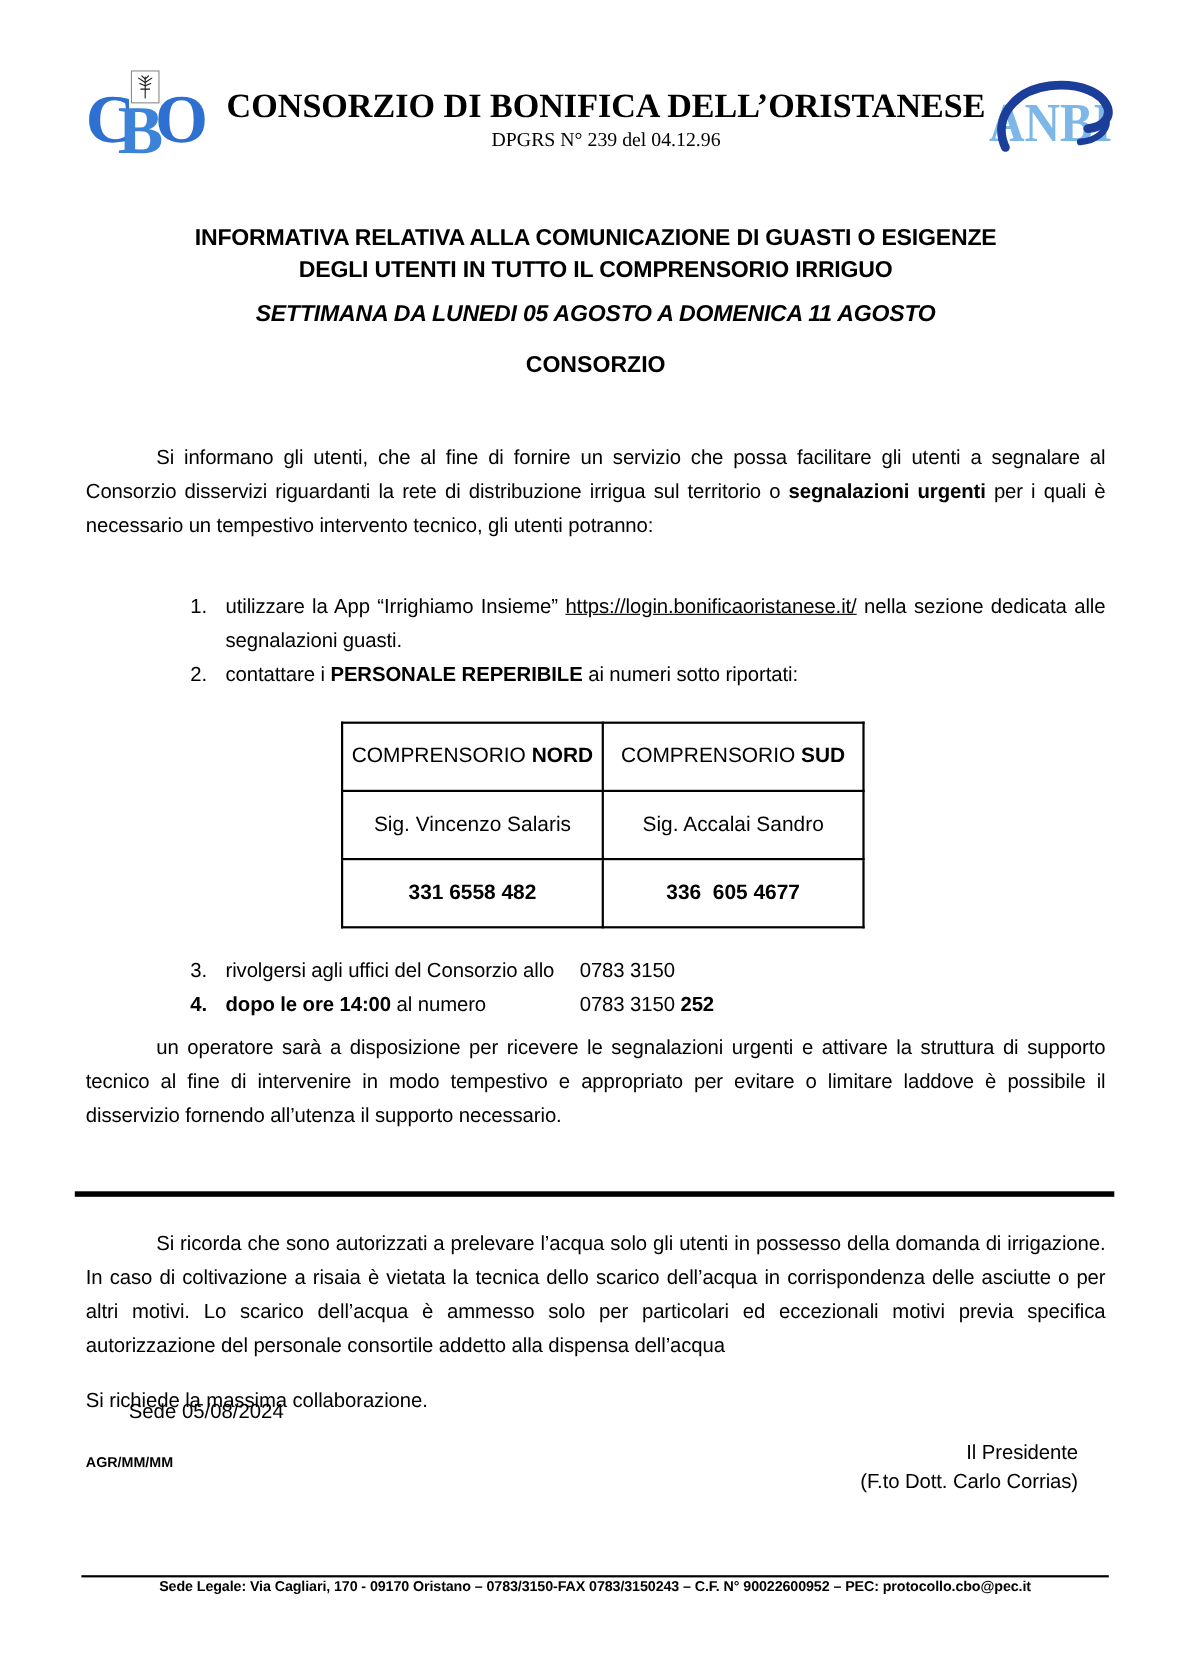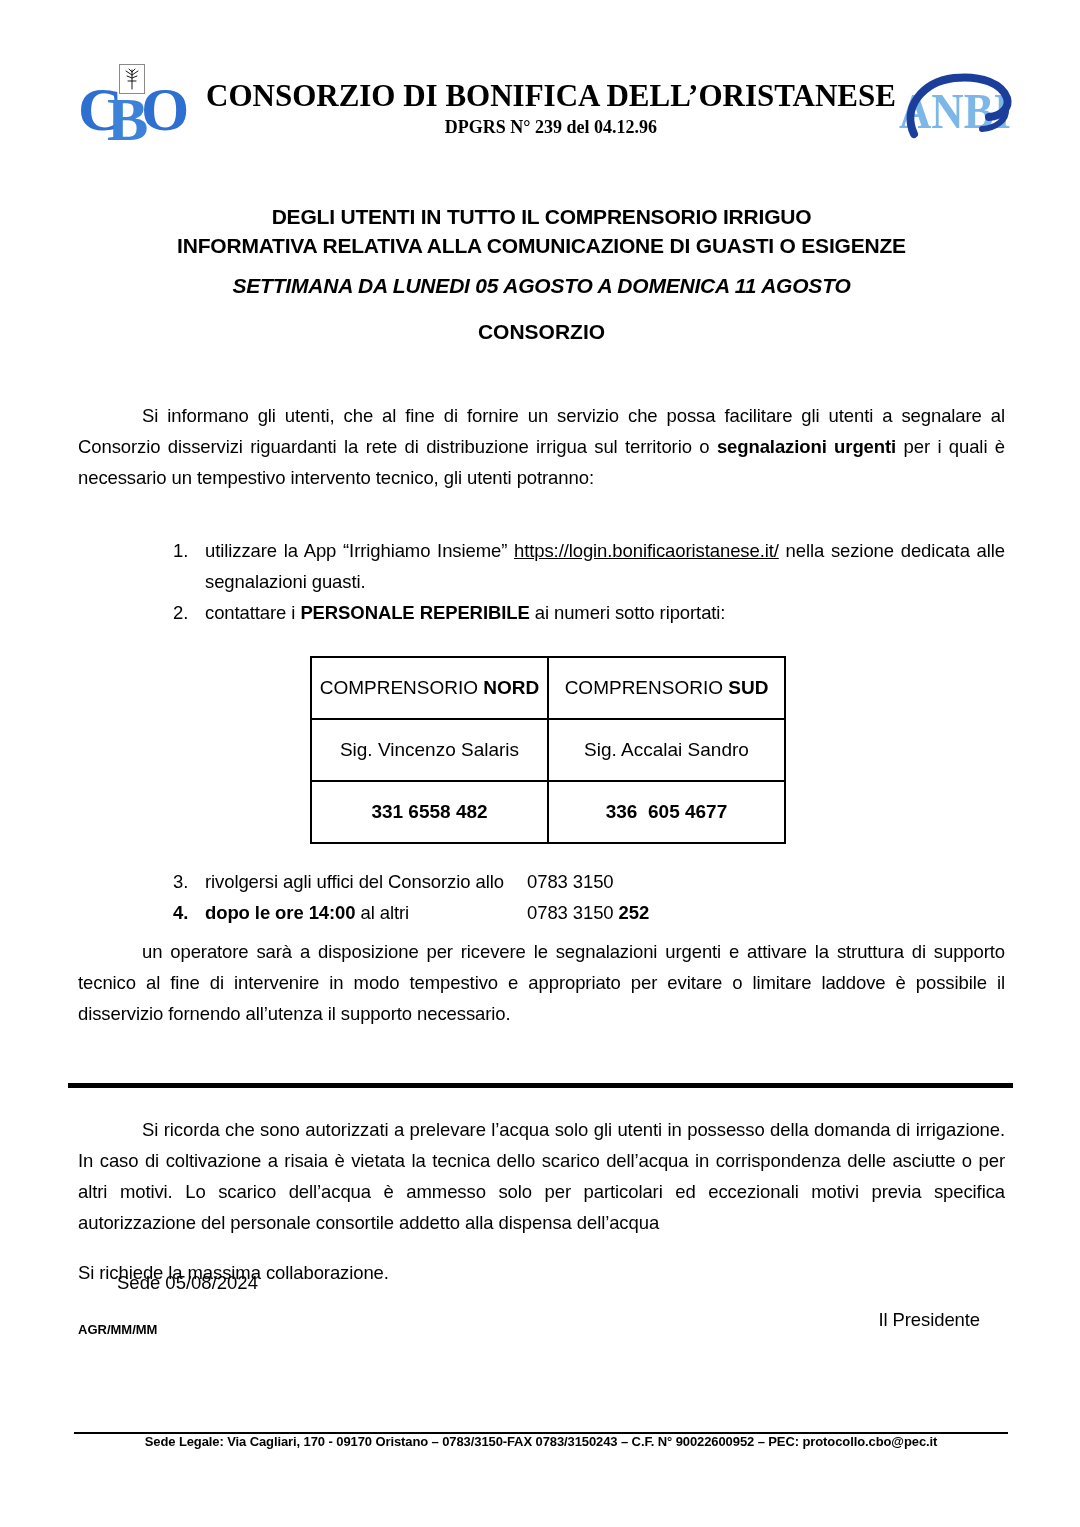--- a/index.html
+++ b/index.html
@@ -33,21 +33,21 @@
     z-index:2;
   }
   .header-center { flex:1 1 auto; text-align:center; padding-top:12px; }
   .org-title {
     font-family:"Liberation Serif", serif;
     font-weight:bold; font-size:31px; line-height:36px;
     white-space:nowrap;
   }
   .org-subtitle {
     font-family:"Liberation Serif", serif;
-    font-weight:bold; font-size:18px; margin-top:3px;
+    font-weight:normal; font-size:18px; margin-top:3px;
   }
   .anbi-logo { flex:0 0 auto; width:122px; height:88px; margin-top:0; }
 
   
   .subject {
     margin-top:48px; text-align:center;
     font-weight:bold; font-size:21px; line-height:29px; letter-spacing:-0.2px;
   }
   .week {
     margin-top:14px; text-align:center;
@@ -139,22 +139,22 @@
       <div class="anbi-logo">
         <svg viewBox="0 0 122 88" width="122" height="88" aria-hidden="true">
           <text x="3" y="62" font-family="'Liberation Serif', serif" font-size="50" font-weight="bold" fill="#7db7e8" textLength="112" lengthAdjust="spacingAndGlyphs">ANBI</text>
           <path d="M18,68 C6,42 26,16 58,12 C86,9 106,18 111,32 C114,42 105,50 93,51" fill="none" stroke="#1c3e9b" stroke-width="8" stroke-linecap="round"></path>
           <path d="M86,63 C100,62 111,54 110,43" fill="none" stroke="#1c3e9b" stroke-width="6" stroke-linecap="round"></path>
         </svg>
       </div>
     </div>
 
     <div class="subject">
+      <div>INFORMATIVA RELATIVA ALLA COMUNICAZIONE DI GUASTI O ESIGENZE</div>
       <div>DEGLI UTENTI IN TUTTO IL COMPRENSORIO IRRIGUO</div>
-      <div>INFORMATIVA RELATIVA ALLA COMUNICAZIONE DI GUASTI O ESIGENZE</div>
     </div>
     <div class="week">SETTIMANA DA LUNEDI 05 AGOSTO A DOMENICA 11 AGOSTO</div>
     <div class="doc-type">CONSORZIO</div>
 
     <p class="body-text justify indent intro">
       <span>Si informano gli utenti, che al fine di fornire un servizio che possa facilitare gli utenti a segnalare al Consorzio disservizi riguardanti la rete di distribuzione irrigua sul territorio o </span><span class="bold">segnalazioni urgenti</span><span> per i quali è necessario un tempestivo intervento tecnico, gli utenti potranno:</span>
     </p>
 
     <div class="num-list body-text">
       <div class="num-item">
@@ -189,35 +189,36 @@
     </table>
 
     <div class="phone-rows body-text">
       <div class="phone-row">
         <span class="num">3.</span>
         <span>rivolgersi agli uffici del Consorzio allo</span>
         <span class="phone">0783 3150</span>
       </div>
       <div class="phone-row">
         <span class="num bold">4.</span>
-        <span class="bold">dopo le ore 14:00</span><span> al altri</span>
+        <span class="bold">dopo le ore 14:00</span><span> al numero</span>
         <span class="phone"><span>0783 3150 </span><span class="bold">252</span></span>
       </div>
     </div>
 
     <p class="body-text justify indent operator-para">un operatore sarà a disposizione per ricevere le segnalazioni urgenti e attivare la struttura di supporto tecnico al fine di intervenire in modo tempestivo e appropriato per evitare o limitare laddove è possibile il disservizio fornendo all’utenza il supporto necessario.</p>
 
     <hr class="thick-rule">
 
     <p class="body-text justify indent notice-para">Si ricorda che sono autorizzati a prelevare l’acqua solo gli utenti in possesso della domanda di irrigazione. In caso di coltivazione a risaia è vietata la tecnica dello scarico dell’acqua in corrispondenza delle asciutte o per altri motivi. Lo scarico dell’acqua è ammesso solo per particolari ed eccezionali motivi previa specifica autorizzazione del personale consortile addetto alla dispensa dell’acqua</p>
 
     <p class="body-text collab-line">Si richiede la massima collaborazione.</p>
 
     <div class="signature body-text">
       <div>Il Presidente</div>
+      <div>(F.to Dott. Carlo Corrias)</div>
     </div>
 
   </div>
 
   <div class="place-date">Sede 05/08/2024</div>
   <div class="reference">AGR/MM/MM</div>
 
   <div class="page-footer">
     <span>Sede Legale: Via Cagliari, 170 - 09170 Oristano – 0783/3150-FAX 0783/3150243 – C.F. N° 90022600952 – PEC: protocollo.cbo@pec.it</span>
   </div>

